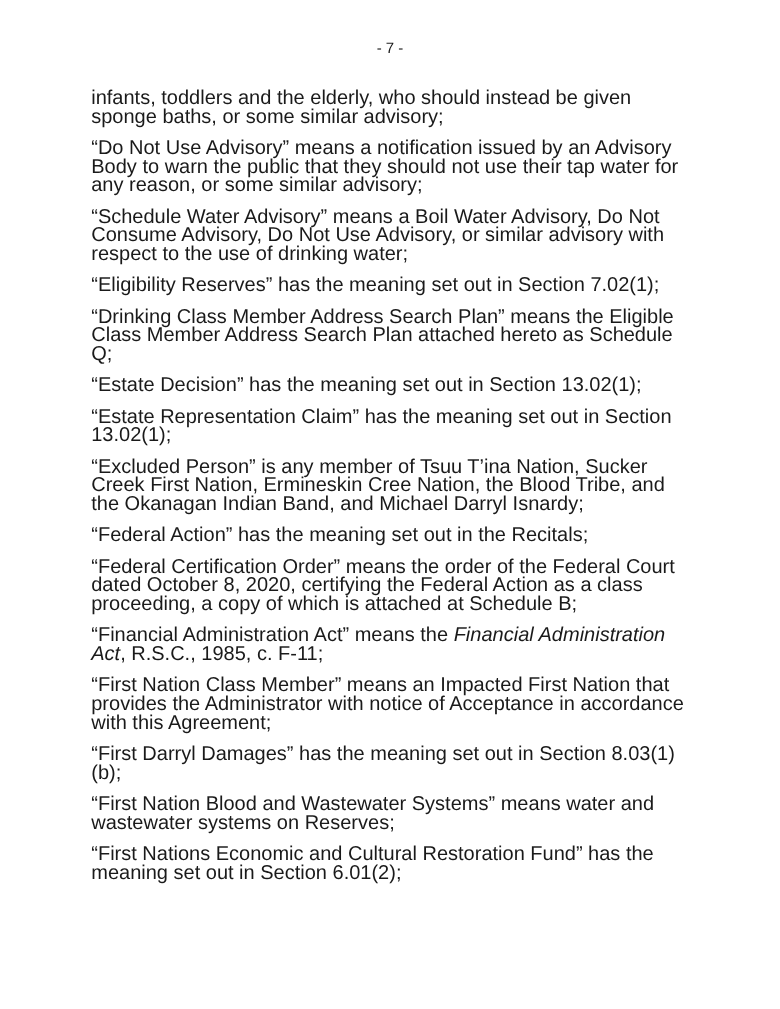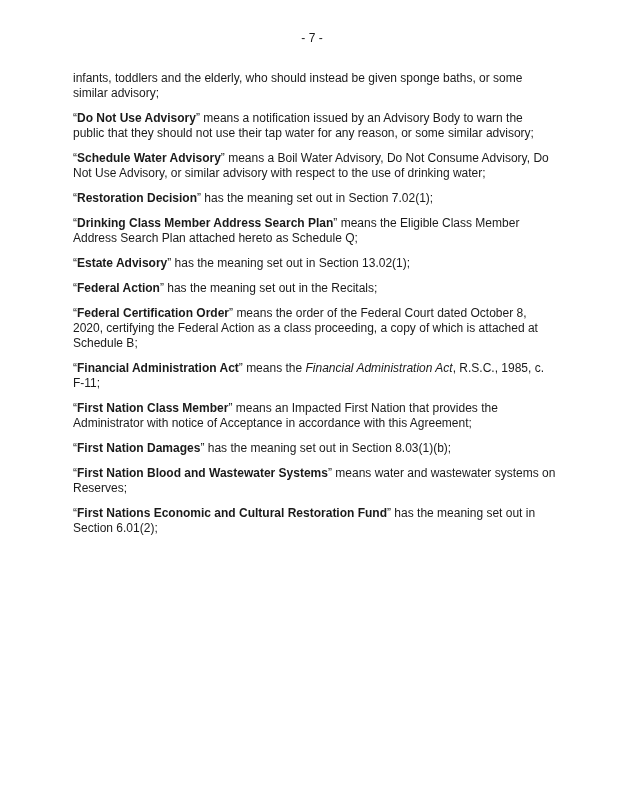--- a/index.html
+++ b/index.html
@@ -23,41 +23,43 @@
     font-size: 12px;
     line-height: 15px;
   }
   .content {
     margin-top: 25px;
     margin-left: 73px;
     width: 484px;
   }
   .para {
     margin: 0 0 10px 0;
-    font-size: 12px;
+    font-size: 16px;
     line-height: 15px;
     text-align: left;
     word-spacing: normal;
   }
-  .para span.b { font-weight: bold; }
+  .para span.b { font-weight: normal; }
   .para span.i { font-style: italic; }
 </style>
 </head>
 <body>
 
 <div class="page" style="color: rgb(26, 26, 26); background: rgb(255, 255, 255);">
   <div class="page-number">- 7 -</div>
   <div class="content">
       <p class="para"><span>infants, toddlers and the elderly, who should instead be given sponge baths, or some similar advisory;</span></p>
       <p class="para"><span>“</span><span class="b">Do Not Use Advisory</span><span>” means a notification issued by an Advisory Body to warn the public that they should not use their tap water for any reason, or some similar advisory;</span></p>
       <p class="para"><span>“</span><span class="b">Schedule Water Advisory</span><span>” means a Boil Water Advisory, Do Not Consume Advisory, Do Not Use Advisory, or similar advisory with respect to the use of drinking water;</span></p>
-      <p class="para"><span>“</span><span class="b">Restoration Decision</span><span>” has the meaning set out in Section 7.02(1);</span></p>
+      <p class="para"><span>“</span><span class="b">Eligibility Reserves</span><span>” has the meaning set out in Section 7.02(1);</span></p>
       <p class="para"><span>“</span><span class="b">Drinking Class Member Address Search Plan</span><span>” means the Eligible Class Member Address Search Plan attached hereto as Schedule Q;</span></p>
-      <p class="para"><span>“</span><span class="b">Estate Advisory</span><span>” has the meaning set out in Section 13.02(1);</span></p>
+      <p class="para"><span>“</span><span class="b">Estate Decision</span><span>” has the meaning set out in Section 13.02(1);</span></p>
+      <p class="para"><span>“</span><span class="b">Estate Representation Claim</span><span>” has the meaning set out in Section 13.02(1);</span></p>
+      <p class="para"><span>“</span><span class="b">Excluded Person</span><span>” is any member of Tsuu T’ina Nation, Sucker Creek First Nation, Ermineskin Cree Nation, the Blood Tribe, and the Okanagan Indian Band, and Michael Darryl Isnardy;</span></p>
       <p class="para"><span>“</span><span class="b">Federal Action</span><span>” has the meaning set out in the Recitals;</span></p>
       <p class="para"><span>“</span><span class="b">Federal Certification Order</span><span>” means the order of the Federal Court dated October 8, 2020, certifying the Federal Action as a class proceeding, a copy of which is attached at Schedule B;</span></p>
       <p class="para"><span>“</span><span class="b">Financial Administration Act</span><span>” means the </span><span class="i">Financial Administration Act</span><span>, R.S.C., 1985, c. F-11;</span></p>
       <p class="para"><span>“</span><span class="b">First Nation Class Member</span><span>” means an Impacted First Nation that provides the Administrator with notice of Acceptance in accordance with this Agreement;</span></p>
-      <p class="para"><span>“</span><span class="b">First Nation Damages</span><span>” has the meaning set out in Section 8.03(1)(b);</span></p>
+      <p class="para"><span>“</span><span class="b">First Darryl Damages</span><span>” has the meaning set out in Section 8.03(1)(b);</span></p>
       <p class="para"><span>“</span><span class="b">First Nation Blood and Wastewater Systems</span><span>” means water and wastewater systems on Reserves;</span></p>
       <p class="para"><span>“</span><span class="b">First Nations Economic and Cultural Restoration Fund</span><span>” has the meaning set out in Section 6.01(2);</span></p>
     </div>
 </div>
 
 </body></html>

